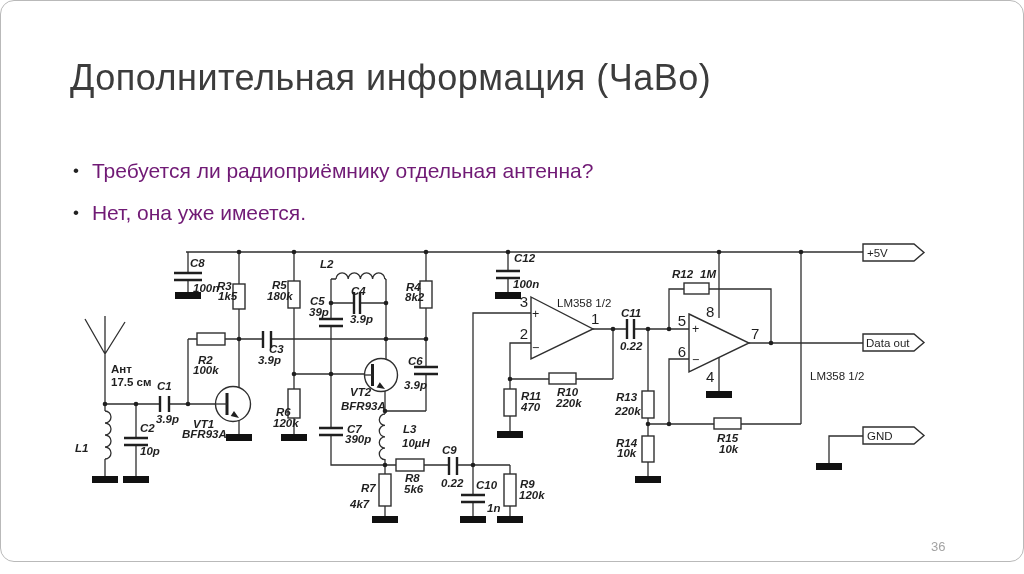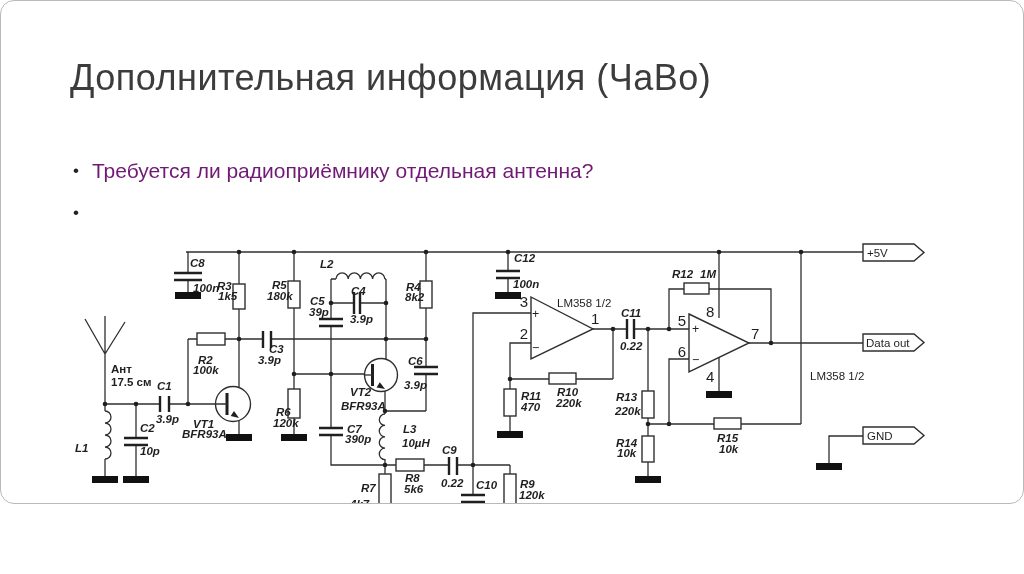--- a/index.html
+++ b/index.html
@@ -1,16 +1,16 @@
 <!DOCTYPE html>
 <html><head>
 <meta charset="utf-8">
 <style>
   html,body{margin:0;padding:0;background:#fff;}
-  .slide{position:relative;width:1024px;height:504px;background:#fff;box-sizing:border-box;
+  .slide{position:relative;width:1024px;height:562px;background:#fff;box-sizing:border-box;
          border:1px solid #b9b9b9;border-radius:14px;overflow:hidden;
          font-family:"Liberation Sans",sans-serif;}
   .title{position:absolute;left:69px;top:56px;font-size:36px;letter-spacing:.5px;
          color:#3c3c3c;font-weight:400;white-space:nowrap;}
   .bullets{position:absolute;left:72px;top:156px;}
   .bullet-row{display:flex;align-items:flex-start;margin-bottom:15px;color:#222;}
   .bullet-dot{font-size:17px;line-height:27px;margin-right:13px;color:#222;}
   .bullet-text{font-size:21px;line-height:27px;color:#701a75;}
   .pagenum{position:absolute;left:930px;top:538px;font-size:13px;color:#a3a3a3;}
   svg{position:absolute;left:0;top:0;}
@@ -34,20 +34,21 @@
 <div class="slide">
   <div class="title">Дополнительная информация (ЧаВо)</div>
 
   <div class="bullets">
     <div class="bullet-row">
       <span class="bullet-dot">•</span>
       <span class="bullet-text">Требуется ли радиоприёмнику отдельная антенна?</span>
     </div>
     <div class="bullet-row">
       <span class="bullet-dot">•</span>
+      <span class="bullet-text">Нет, она уже имеется.</span>
     </div>
   </div>
 
   <svg width="1024" height="574" viewBox="0 0 1024 574">
 
     <g>
       <path class="wire" d="M185,251 H862"></path>
       <path class="wire" d="M187,251 V272 M187,279 V291"></path>
       <path class="wire" d="M238,251 V283 M238,308 V338"></path>
       <path class="wire" d="M293,251 V280 M293,307 V388 M293,417 V433"></path>

